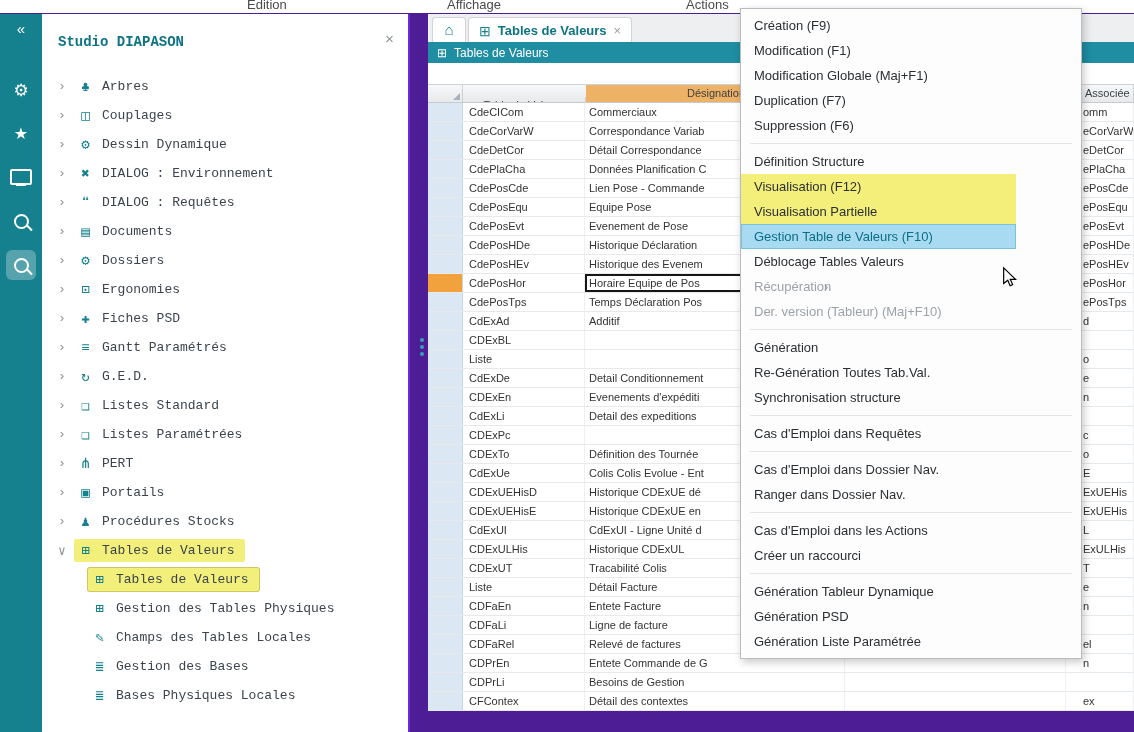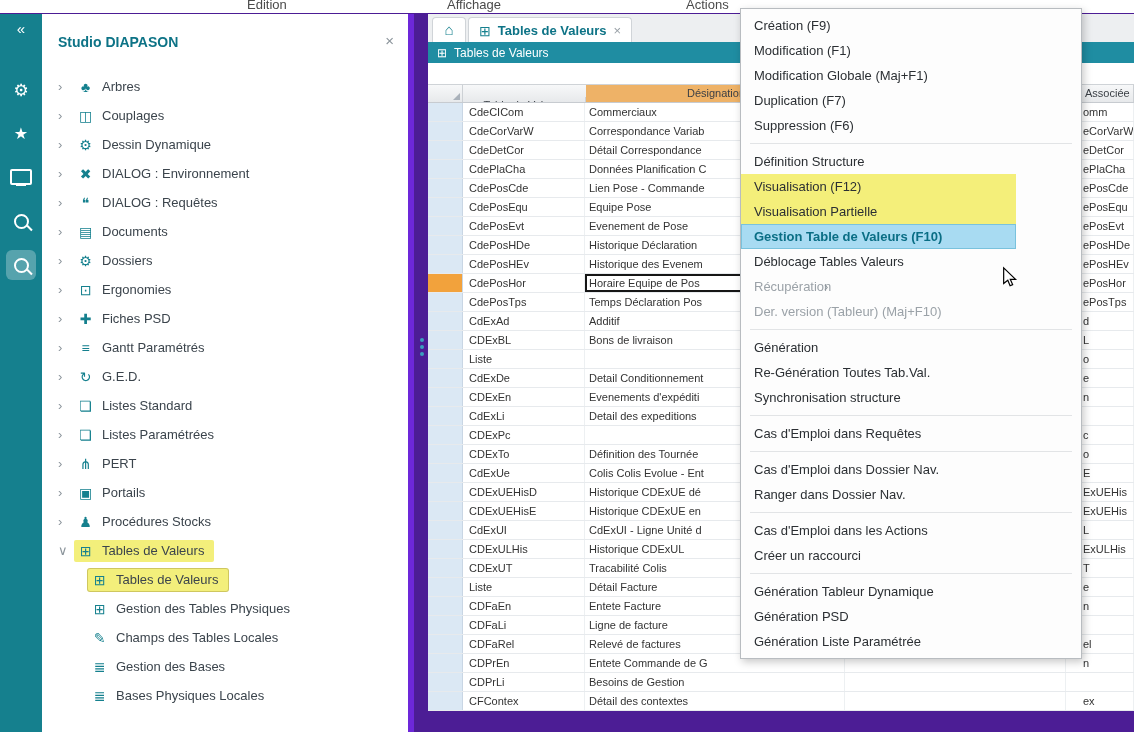--- a/index.html
+++ b/index.html
@@ -13,21 +13,21 @@
   
   .leftstrip{position:absolute;left:0;top:14px;width:42px;height:718px;background:#15808e;}
   .sico{position:absolute;left:0;width:42px;text-align:center;color:#fff;}
   .mon{width:18px;height:12px;border:2px solid #fff;border-radius:2px;margin:0 auto;}
   .mon::after{content:"";display:block;width:10px;height:2px;background:#fff;margin:13px auto 0;}
   .mag{width:11px;height:11px;border:2px solid #fff;border-radius:50%;margin:0 auto;position:relative;}
   .mag::after{content:"";position:absolute;width:7px;height:2px;background:#fff;transform:rotate(45deg);right:-6px;bottom:-2px;}
   .activebox{position:absolute;left:6px;top:236px;width:30px;height:30px;background:rgba(255,255,255,.28);border-radius:6px;}
 
   
-  .navpanel{position:absolute;left:42px;top:14px;width:366px;height:718px;background:#fff;border-right:6px solid #6d28d9;}
+  .navpanel{position:absolute;left:42px;top:14px;width:366px;height:718px;background:#fff;border-right:2px solid #6d28d9;font-family:Liberation Mono, monospace;}
   .navhead{position:relative;height:58px;}
   .navtitle{position:absolute;left:16px;top:20px;font-size:14px;font-weight:bold;color:#0d7386;}
   .navclose{position:absolute;right:14px;top:18px;font-size:15px;color:#8b949b;cursor:default;}
   .nitem{height:29px;display:flex;align-items:center;padding-left:16px;font-size:13px;color:#3b444c;white-space:nowrap;}
   .chev{width:16px;color:#8b949b;font-size:13px;flex:none;}
   .grp{display:flex;align-items:center;gap:7px;padding:3px 10px 3px 2px;border-radius:2px;}
   .gly{width:19px;text-align:center;color:#15808e;font-size:14px;flex:none;}
   .nitem.child{padding-left:46px;}
   .nitem.hl .grp{background:#f3ef7b;}
   .nitem.sel .grp{box-shadow:0 0 0 1px #cfc75f;}
@@ -72,21 +72,21 @@
   .trow.selected .tc-g{background:#f2a23c;}
   .trow.selected .tc-d{box-shadow:inset 0 0 0 2px #161616;}
 
   
   .ctxmenu{position:absolute;left:740px;top:8px;width:340px;background:#fdfdfd;border:1px solid #b8bcc0;
            box-shadow:2px 3px 8px rgba(0,0,0,.22);padding:4px 0;z-index:40;}
   .mitem{position:relative;height:25px;line-height:25px;padding-left:13px;font-size:13px;color:#2b2f33;white-space:nowrap;}
   .mitem.yellow::before{content:"";position:absolute;left:0;top:0;height:100%;width:275px;background:#f4ef7a;}
   .mitem.hover::before{content:"";position:absolute;left:0;top:0;height:100%;width:275px;background:#a8dbf2;box-shadow:inset 0 0 0 1px #79c2dd;}
   .mitem span{position:relative;}
-  .mitem.hover .mlabel{color:#0a6e85;font-weight:bold;}
+  .mitem.hover .mlabel{color:#0a6e85;font-weight:normal;}
   .mitem.disabled .mlabel{color:#9ba2a8;}
   .msub{position:absolute;right:11px;top:0;color:#8d959b;}
   .mitem.sep{height:0;border-top:1px solid #e2e4e6;margin:5px 9px;padding:0;}
 
   .cursor{position:absolute;left:1000px;top:266px;z-index:60;}
 </style>
 </head>
 <body>
 
 <div class="screen">
@@ -383,21 +383,20 @@
           <div class="trow">
           <div class="tc tc-g"></div>
           <div class="tc tc-n">CdExAd</div>
           <div class="tc tc-d">Additif</div>
           <div class="tc tc-m"></div>
           <div class="tc tc-a">d</div>
         </div>
           <div class="trow">
           <div class="tc tc-g"></div>
           <div class="tc tc-n">CDExBL</div>
-          <div class="tc tc-d">Bons de livraison</div>
           <div class="tc tc-m"></div>
           <div class="tc tc-a">L</div>
         </div>
           <div class="trow">
           <div class="tc tc-g"></div>
           <div class="tc tc-n">Liste</div>
           <div class="tc tc-d"></div>
           <div class="tc tc-m"></div>
           <div class="tc tc-a">o</div>
         </div>

